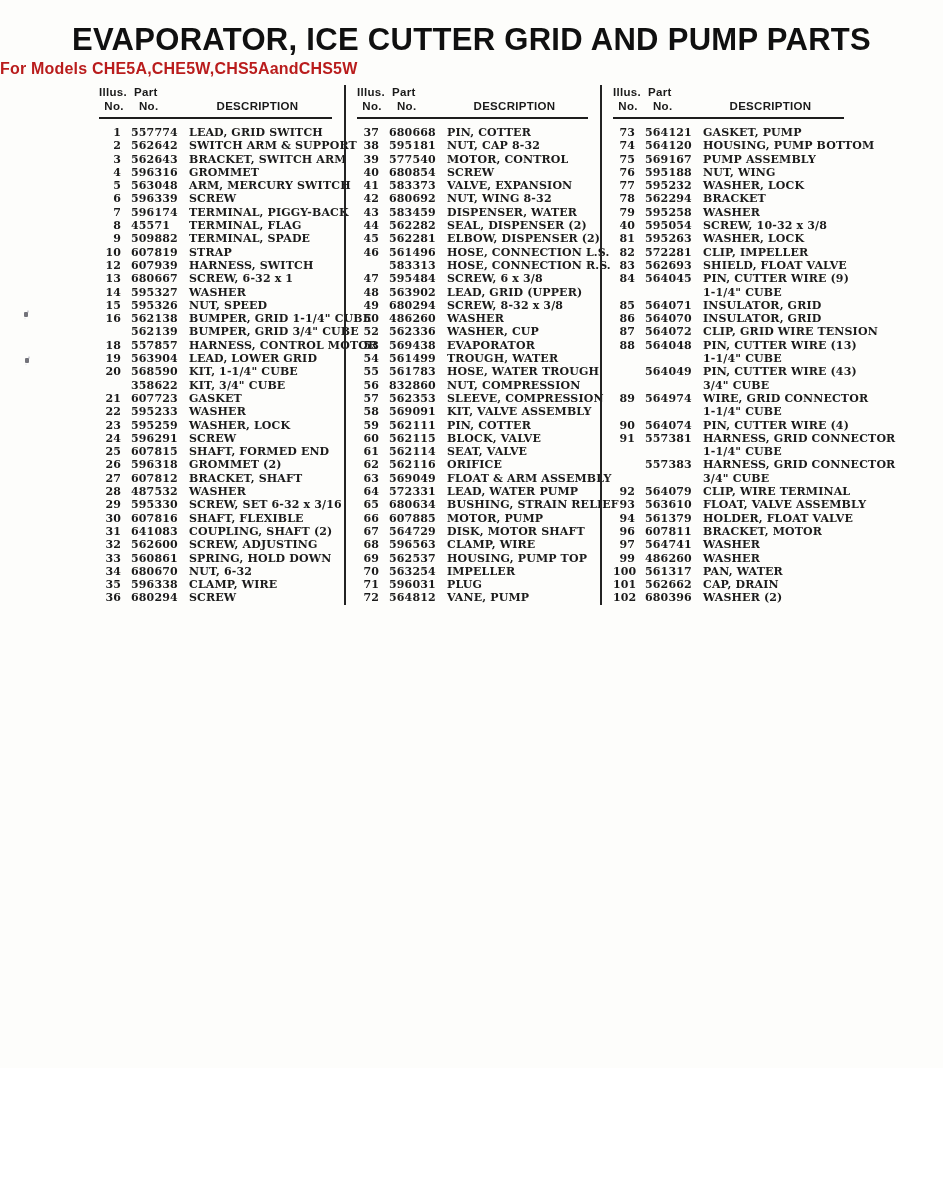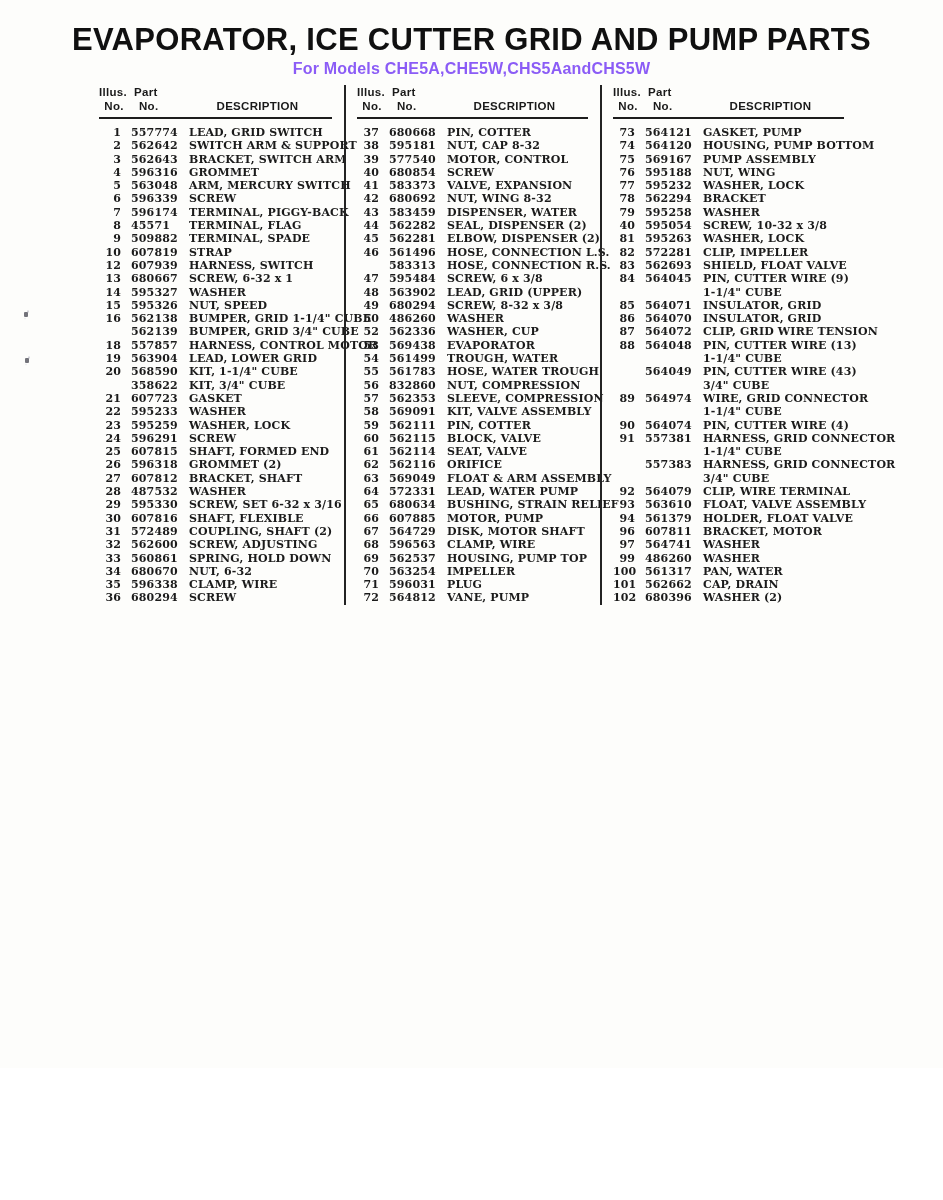--- a/index.html
+++ b/index.html
@@ -14,24 +14,24 @@
   .title {
     position:absolute; top:22px; left:0; width:100%;
     text-align:center;
     font-family:"Liberation Sans", sans-serif;
     font-weight:700; font-size:31px; letter-spacing:0.3px;
     transform:scaleY(1.04);
     color:#101010;
   }
   .subtitle {
     position:absolute; top:60px; left:0; width:100%;
-    text-align:center;
+    text-align:left;
     font-family:"Liberation Sans", sans-serif;
     font-weight:700; font-size:16px; letter-spacing:0.2px;
-    color:#8b5cf6;
+    color:#b91c1c;
   }
   .table-area {
     position:absolute; top:85px; left:88px; width:772px;
     display:flex; align-items:center;
   }
   .col { width:256px; box-sizing:border-box; min-height:520px; }
   .col + .col { border-left:2px solid #232323; }
   .col-inner { padding-left:11px; }
   .head {
     font-family:"Liberation Sans", sans-serif;
@@ -299,21 +299,21 @@
   </div>
 
   <div class="prow">
     <span class="c-i">30</span>
     <span class="c-p">607816</span>
     <span class="c-d">SHAFT, FLEXIBLE</span>
   </div>
 
   <div class="prow">
     <span class="c-i">31</span>
-    <span class="c-p">572489</span>
+    <span class="c-p">641083</span>
     <span class="c-d">COUPLING, SHAFT (2)</span>
   </div>
 
   <div class="prow">
     <span class="c-i">32</span>
     <span class="c-p">562600</span>
     <span class="c-d">SCREW, ADJUSTING</span>
   </div>
 
   <div class="prow">

